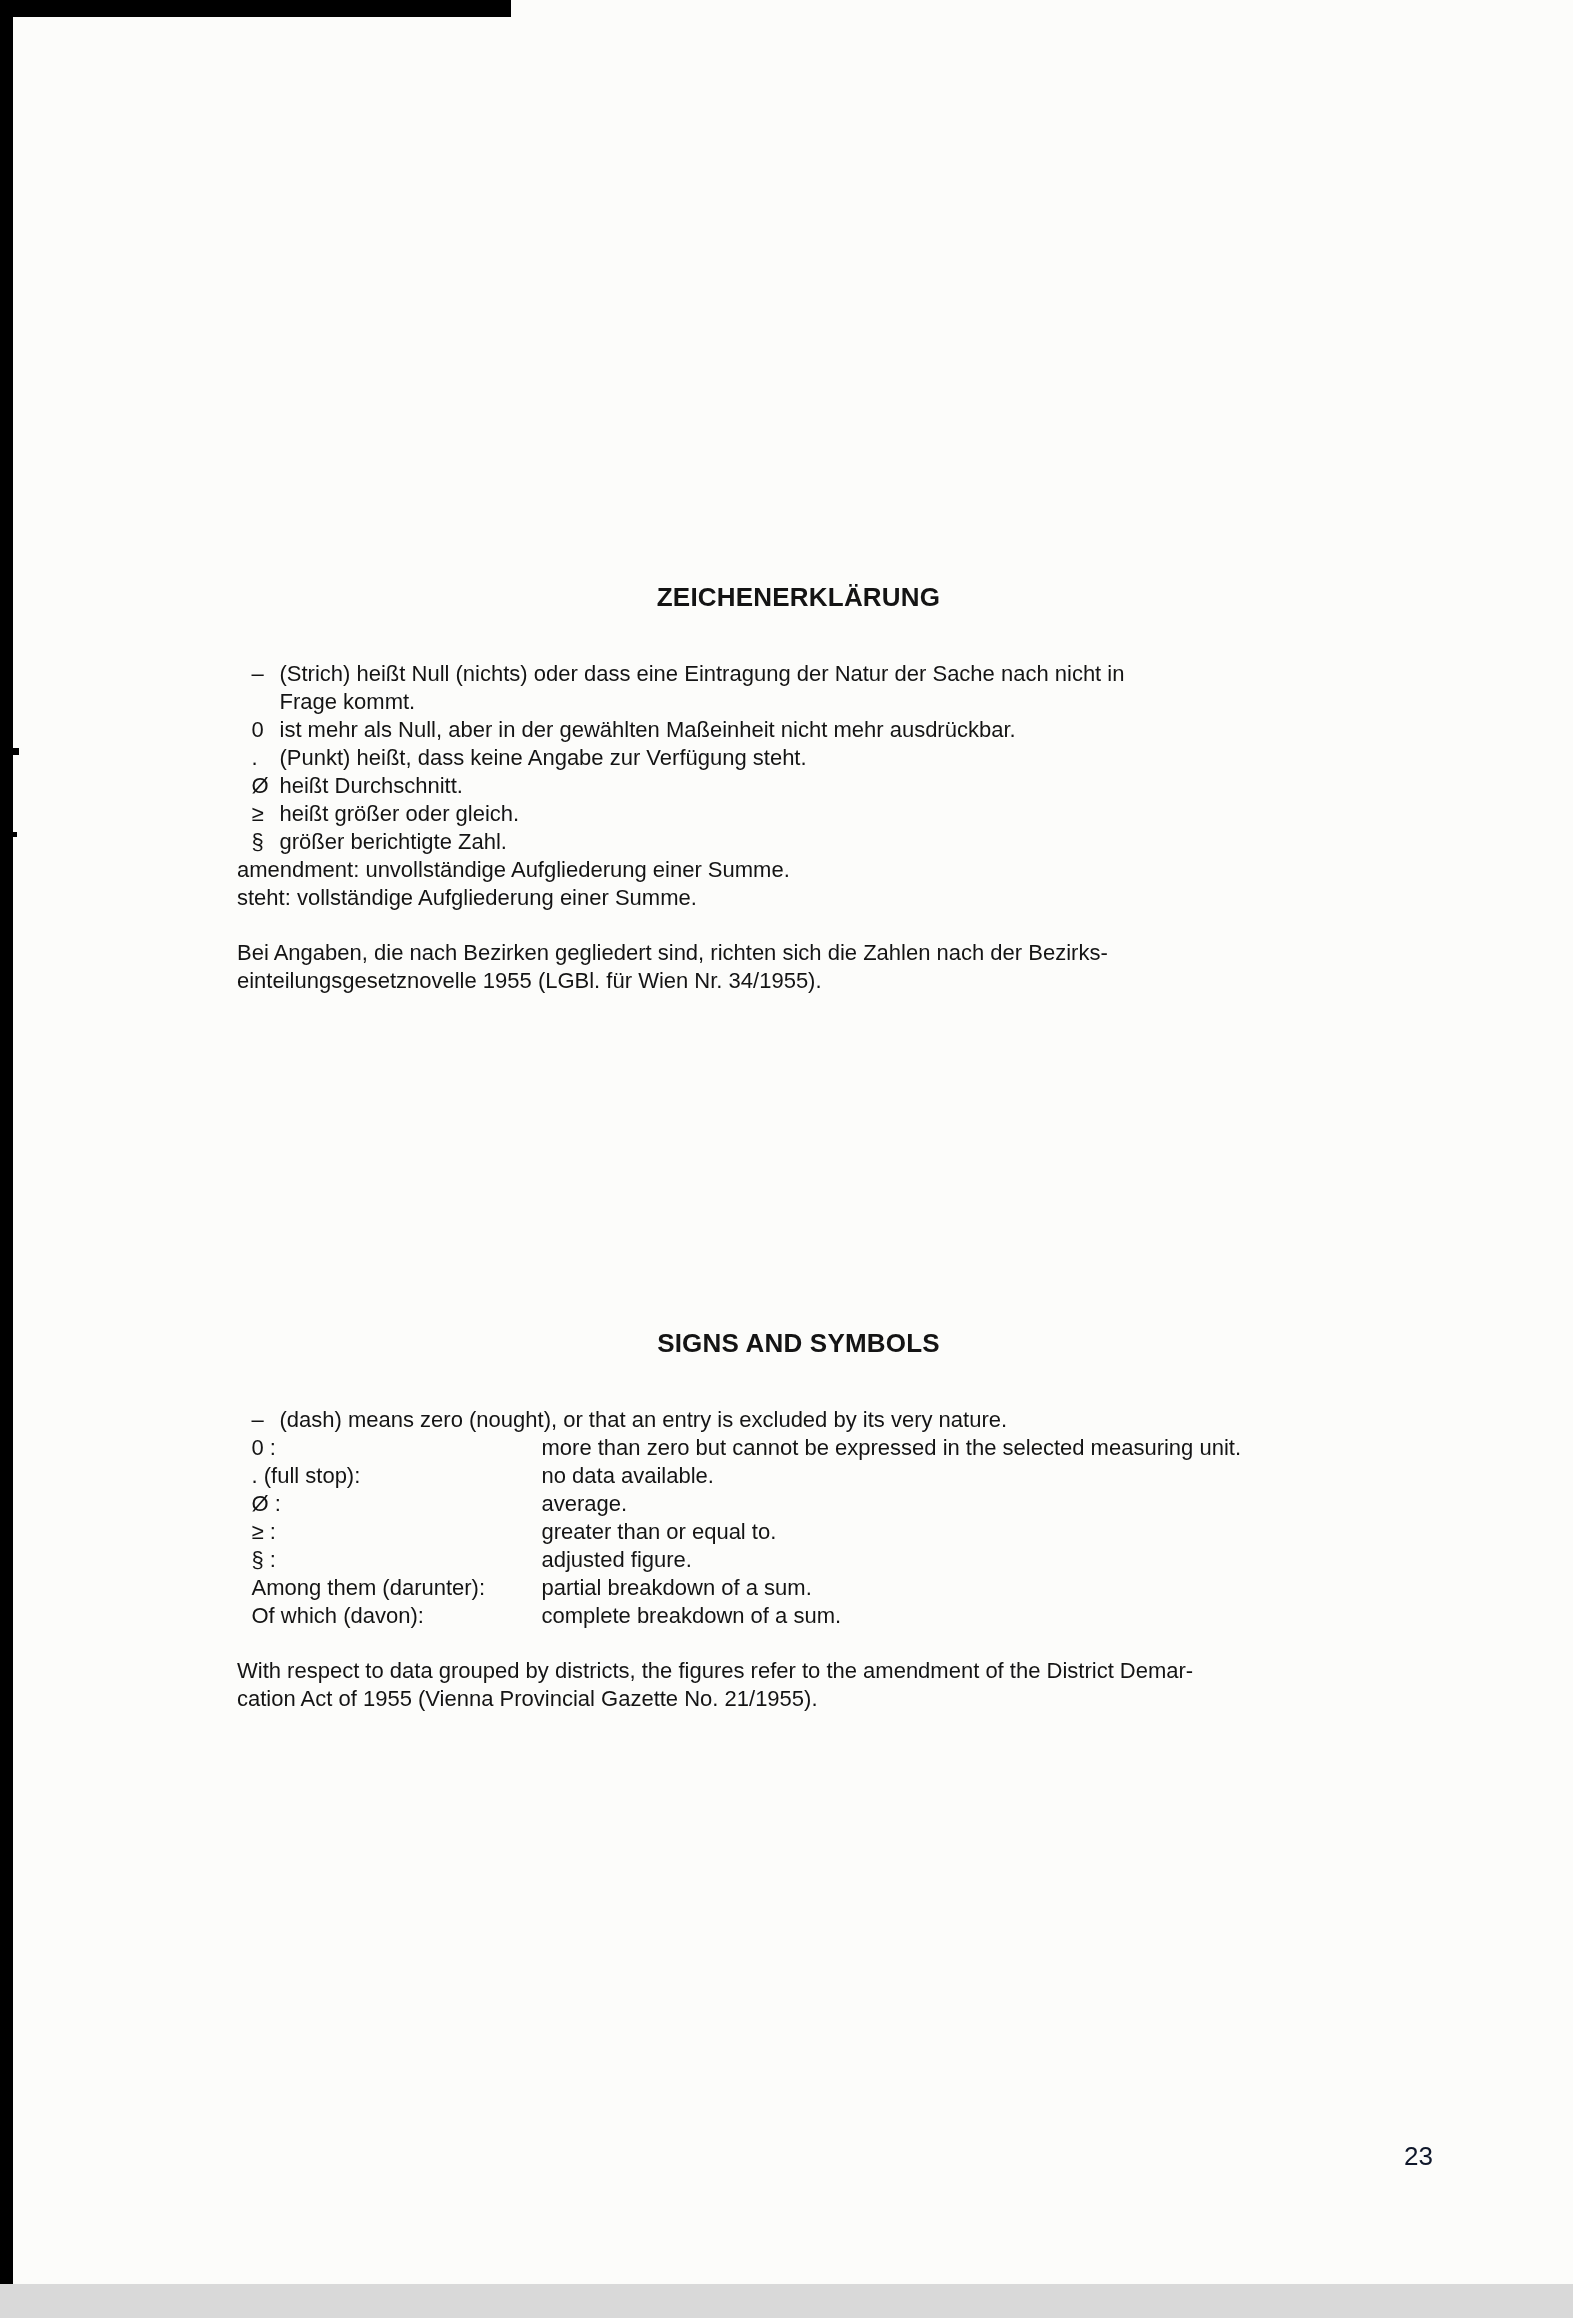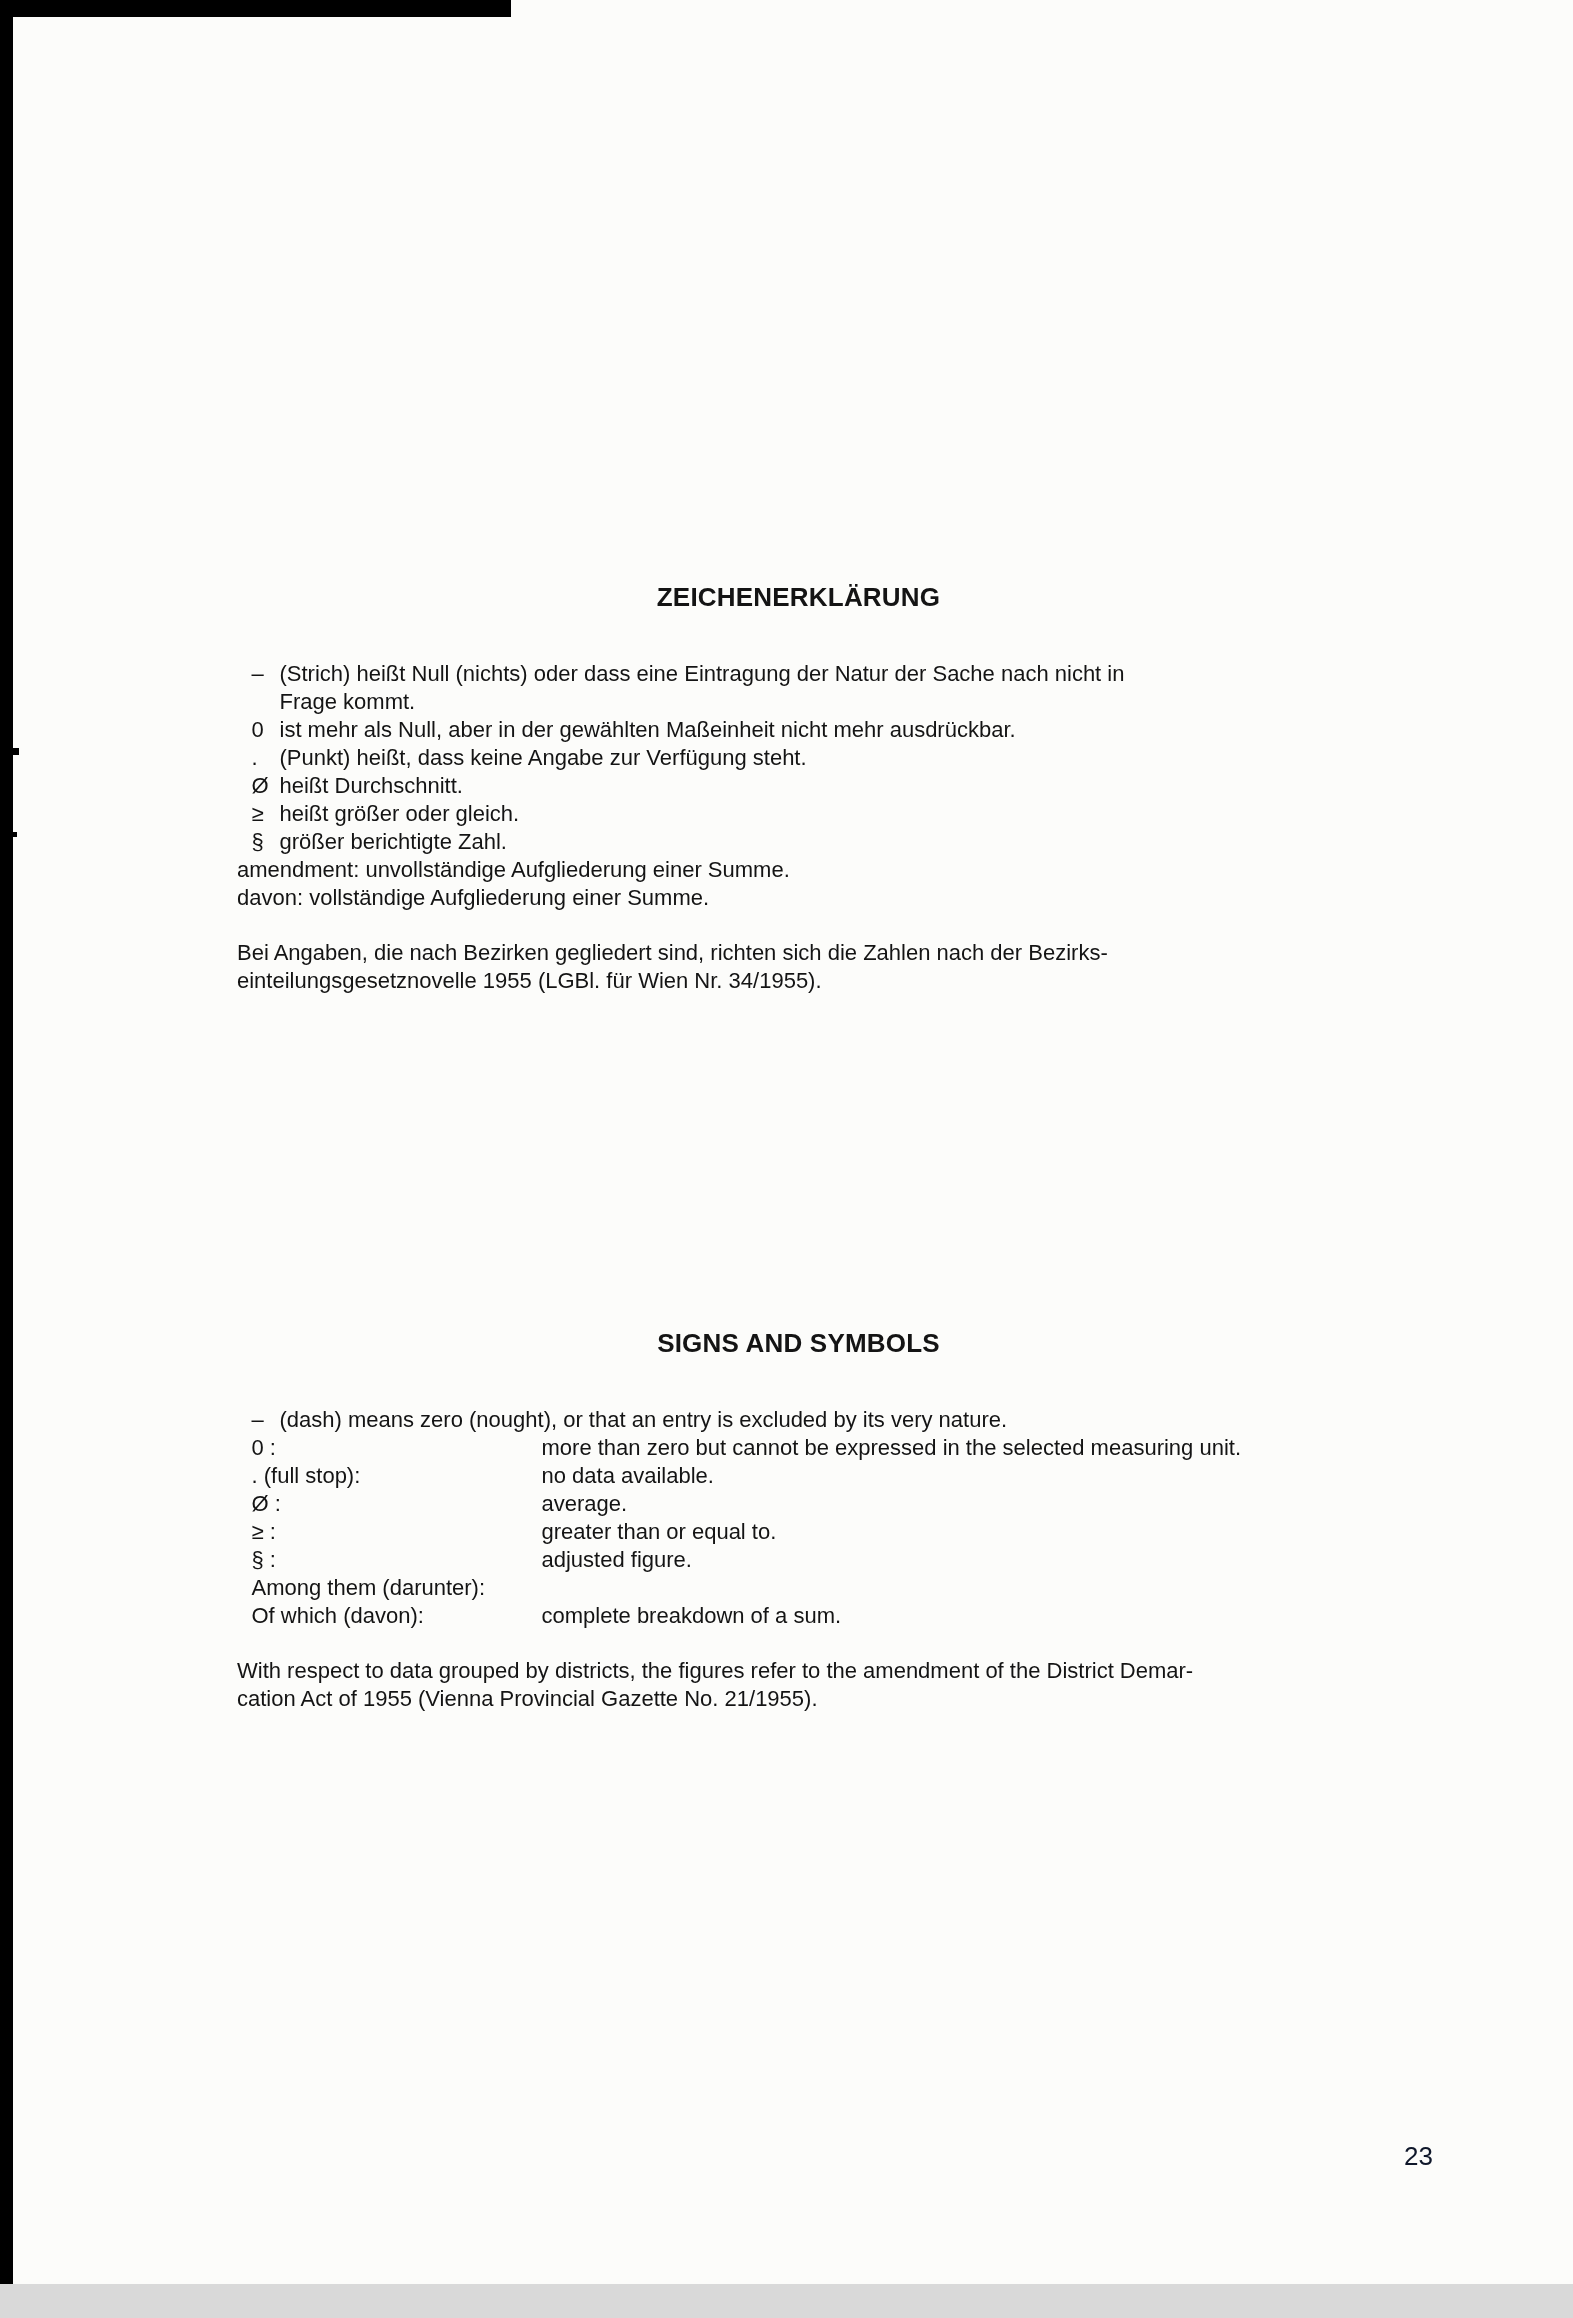--- a/index.html
+++ b/index.html
@@ -125,21 +125,21 @@
     <div class="entry">
       <span class="sym">≥</span>
       <span class="txt">heißt größer oder gleich.</span>
     </div>
     <div class="entry">
       <span class="sym">§</span>
       <span class="txt">größer berichtigte Zahl.</span>
     </div>
 
     <div class="plain-line">amendment: unvollständige Aufgliederung einer Summe.</div>
-    <div class="plain-line">davon: vollständige Aufgliederung einer Summe.</div>
+    <div class="plain-line">steht: vollständige Aufgliederung einer Summe.</div>
 
     <div class="note">
       <div>Bei Angaben, die nach Bezirken gegliedert sind, richten sich die Zahlen nach der Bezirks-</div>
       <div>einteilungsgesetznovelle 1955 (LGBl. für Wien Nr. 34/1955).</div>
     </div>
   </div>
 
   <div class="section section-en">
     <h2>SIGNS AND SYMBOLS</h2>
 
@@ -163,20 +163,21 @@
     <div class="en-entry">
       <span class="term">≥ :</span>
       <span class="def">greater than or equal to.</span>
     </div>
     <div class="en-entry">
       <span class="term">§ :</span>
       <span class="def">adjusted figure.</span>
     </div>
     <div class="en-entry">
       <span class="term">Among them (darunter):</span>
+      <span class="def">partial breakdown of a sum.</span>
     </div>
     <div class="en-entry">
       <span class="term">Of which (davon):</span>
       <span class="def">complete breakdown of a sum.</span>
     </div>
 
     <div class="note">
       <div>With respect to data grouped by districts, the figures refer to the amendment of the District Demar-</div>
       <div>cation Act of 1955 (Vienna Provincial Gazette No. 21/1955).</div>
     </div>

